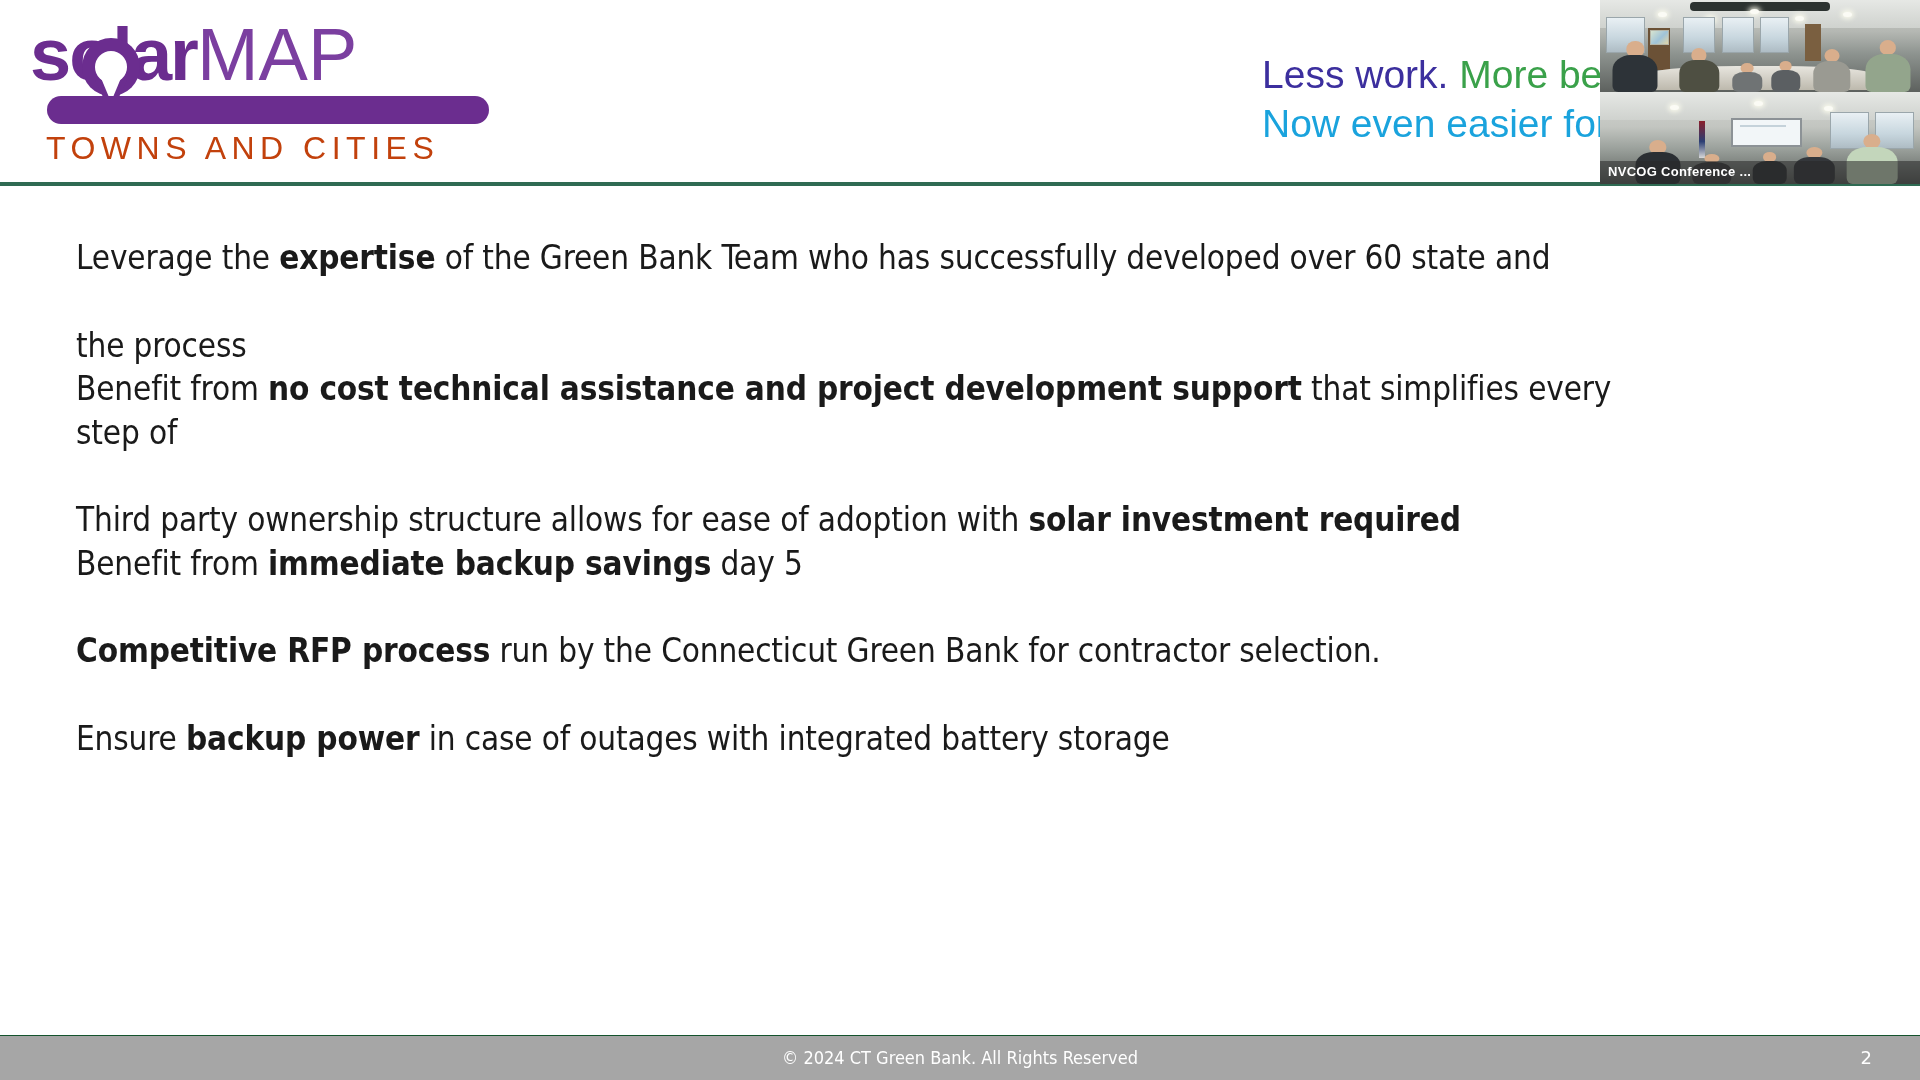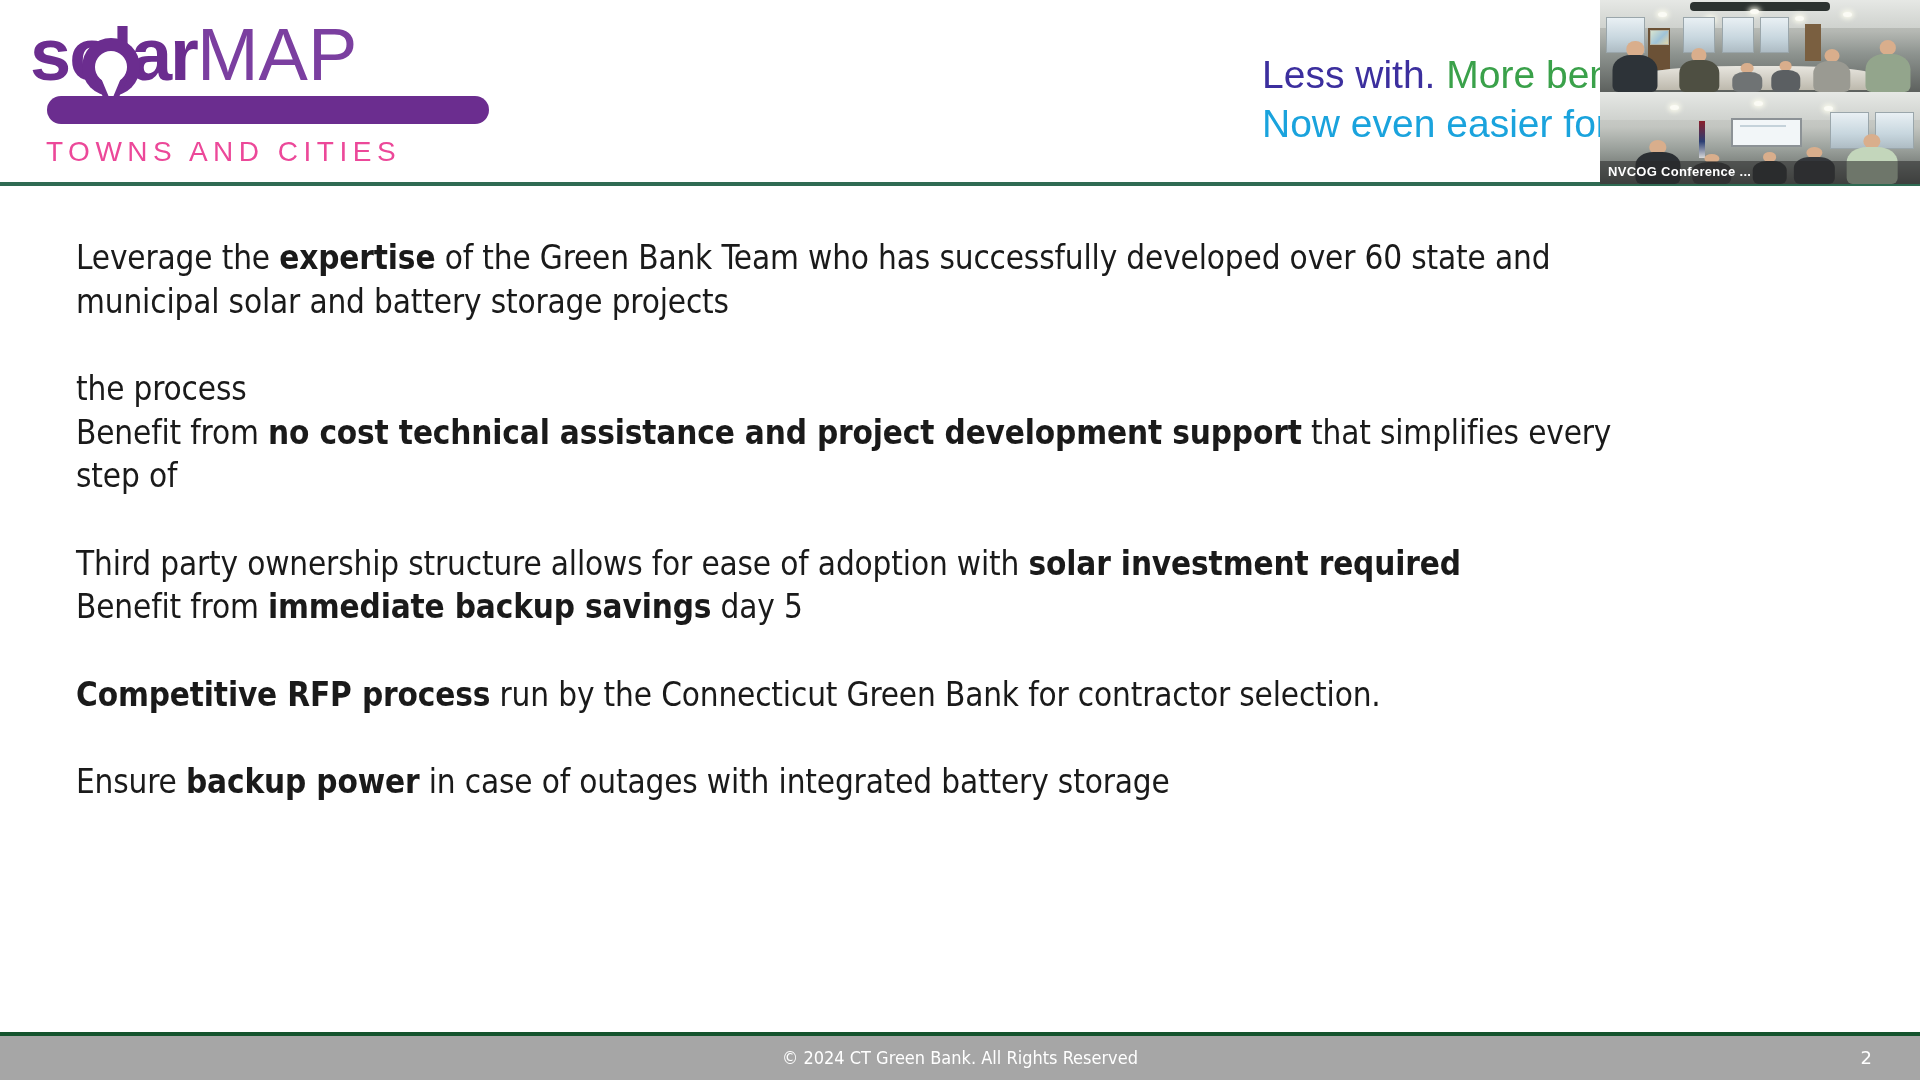--- a/index.html
+++ b/index.html
@@ -102,25 +102,25 @@
   }
   .logo-bar {
     position: absolute;
     left: 25px; top: 86px;
     width: 442px; height: 28px;
     border-radius: 14px;
     background: #6b2d8f;
   }
   .logo-sub {
     position: absolute;
-    left: 24px; top: 126px;
+    left: 24px; top: 120px;
     width: 460px;
-    font-size: 28px;
+    font-size: 32px;
     letter-spacing: 5.5px;
-    color: #ec4899;
+    color: #c2410c;
     font-weight: 400;
     white-space: nowrap;
   }
 
   
   .tagline {
     position: absolute;
     left: 1262px; top: 50px;
     width: 640px;
     font-size: 39px;
@@ -282,21 +282,21 @@
   .bullet b { font-weight: 700; }
   .bullet .line { display: block; }
 
   
   .footer {
     position: absolute;
     left: 0; bottom: 0;
     width: 1920px;
     height: 44px;
     background: #a6a6a6;
-    border-top: 4px solid #14532d;
+    border-top: 1px solid #14532d;
   }
   .footer-copy {
     position: absolute;
     left: 0; top: 0;
     width: 100%;
     height: 44px;
     line-height: 44px;
     text-align: center;
     color: #ffffff;
     font-size: 18px;
@@ -328,21 +328,21 @@
         <div class="pin-body"></div>
         <div class="pin-tip"></div>
         <div class="pin-hole"></div>
         <div class="pin-tip-hole"></div>
       </div>
       <div class="logo-bar"></div>
       <div class="logo-sub">TOWNS AND CITIES</div>
     </div>
 
     <div class="tagline">
-      <div class="tag-line1"><span class="tg-purple">Less with. </span><span class="tg-green">More bene</span></div>
+      <div class="tag-line1"><span class="tg-purple">Less work. </span><span class="tg-green">More bene</span></div>
       <div class="tag-line2">Now even easier for t</div>
     </div>
 
     <div class="header-rule"></div>
   </div>
 
   <div class="video-overlay">
 
     <div class="video-pane top">
       <div class="room">
@@ -421,21 +421,20 @@
       </div>
       <div class="video-label">NVCOG Conference ...</div>
     </div>
 
   </div>
 
   <div class="content">
     <div class="bullets" id="bullet-list">
         <p class="bullet">
           <span class="line"><span>Leverage the </span><b>expertise</b><span> of the Green Bank Team who has successfully developed over 60 state and</span></span>
-          <span class="line"><span>municipal solar and battery storage projects</span></span>
         </p>
         <p class="bullet">
           <span class="line"><span>the process</span></span>
           <span class="line"><span>Benefit from </span><b>no cost technical assistance and project development support</b><span> that simplifies every step of</span></span>
         </p>
         <p class="bullet">
           <span class="line"><span>Third party ownership structure allows for ease of adoption with </span><b>solar investment required</b></span>
           <span class="line"><span>Benefit from </span><b>immediate backup savings</b><span> day 5</span></span>
         </p>
         <p class="bullet">

